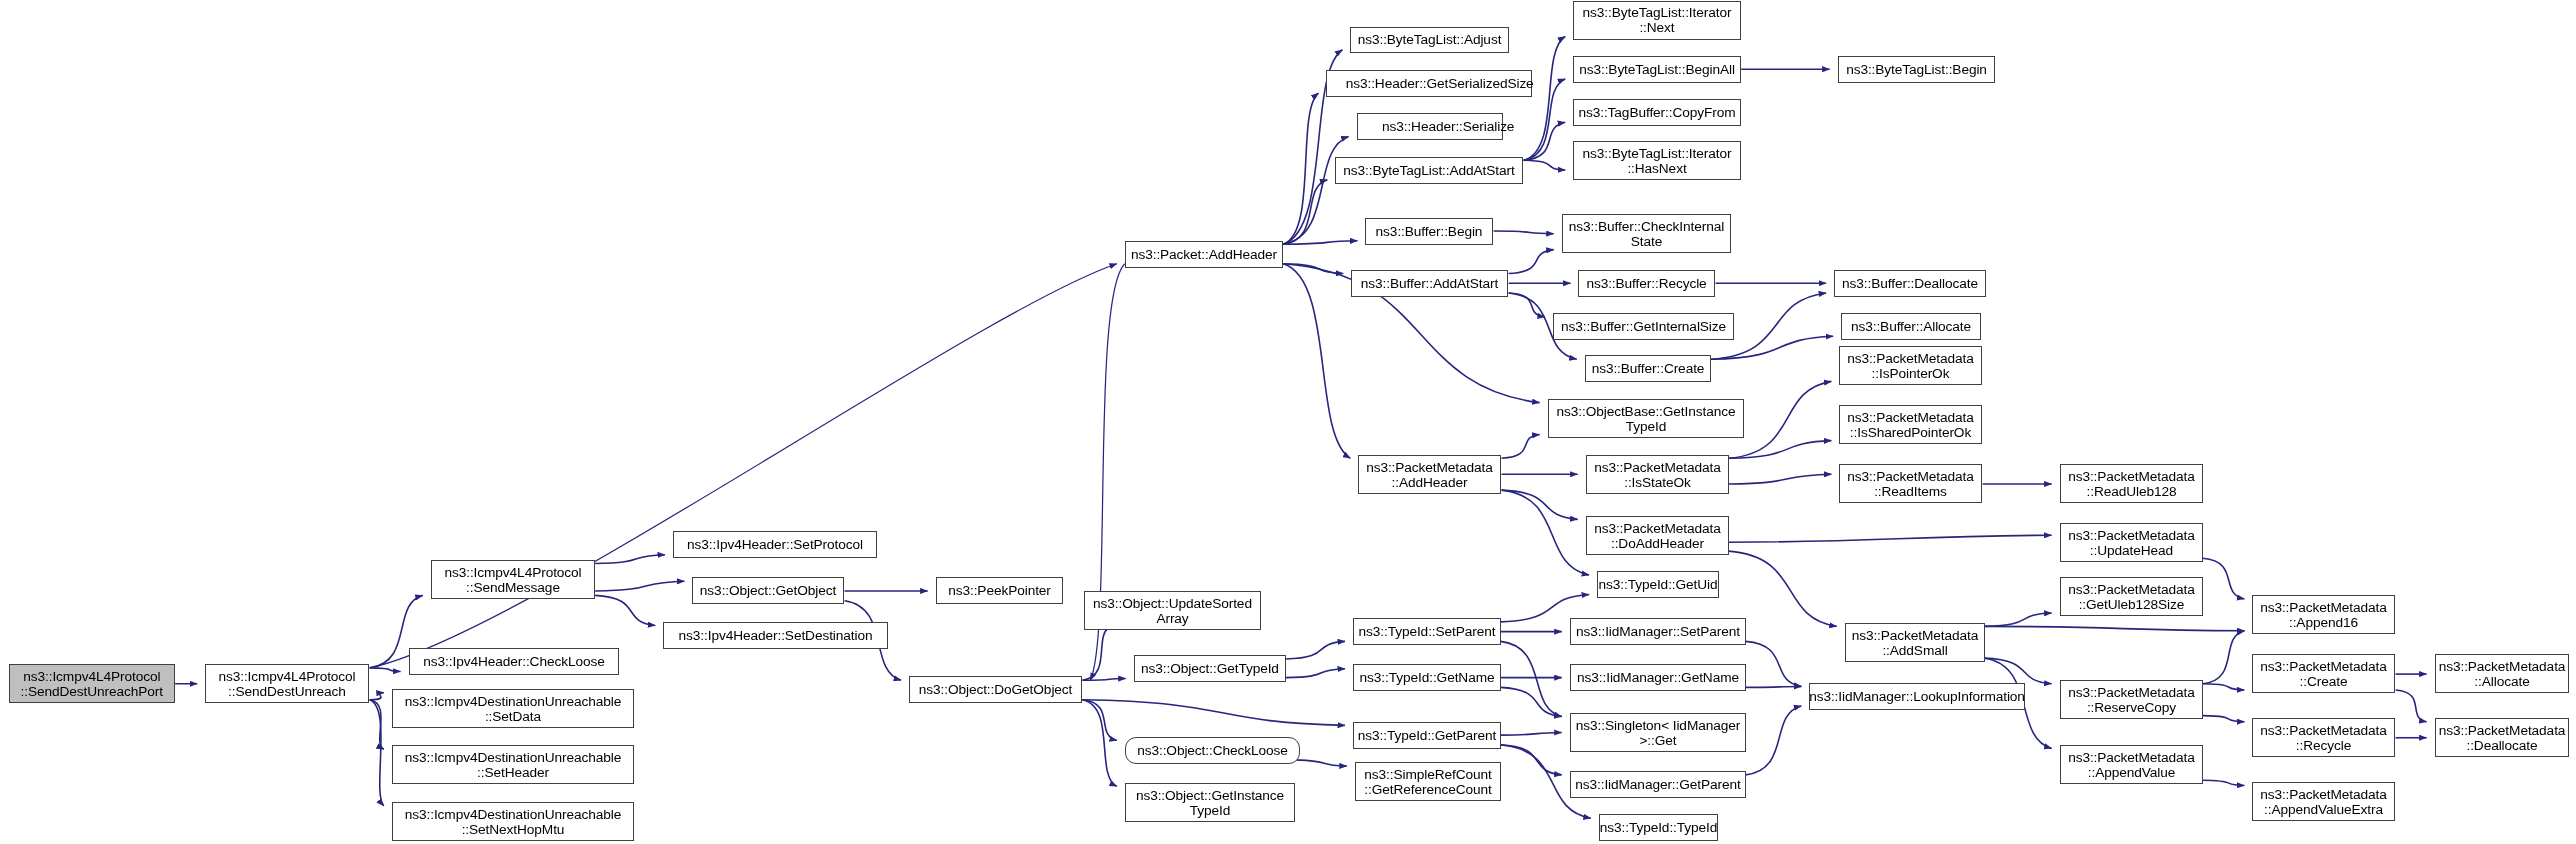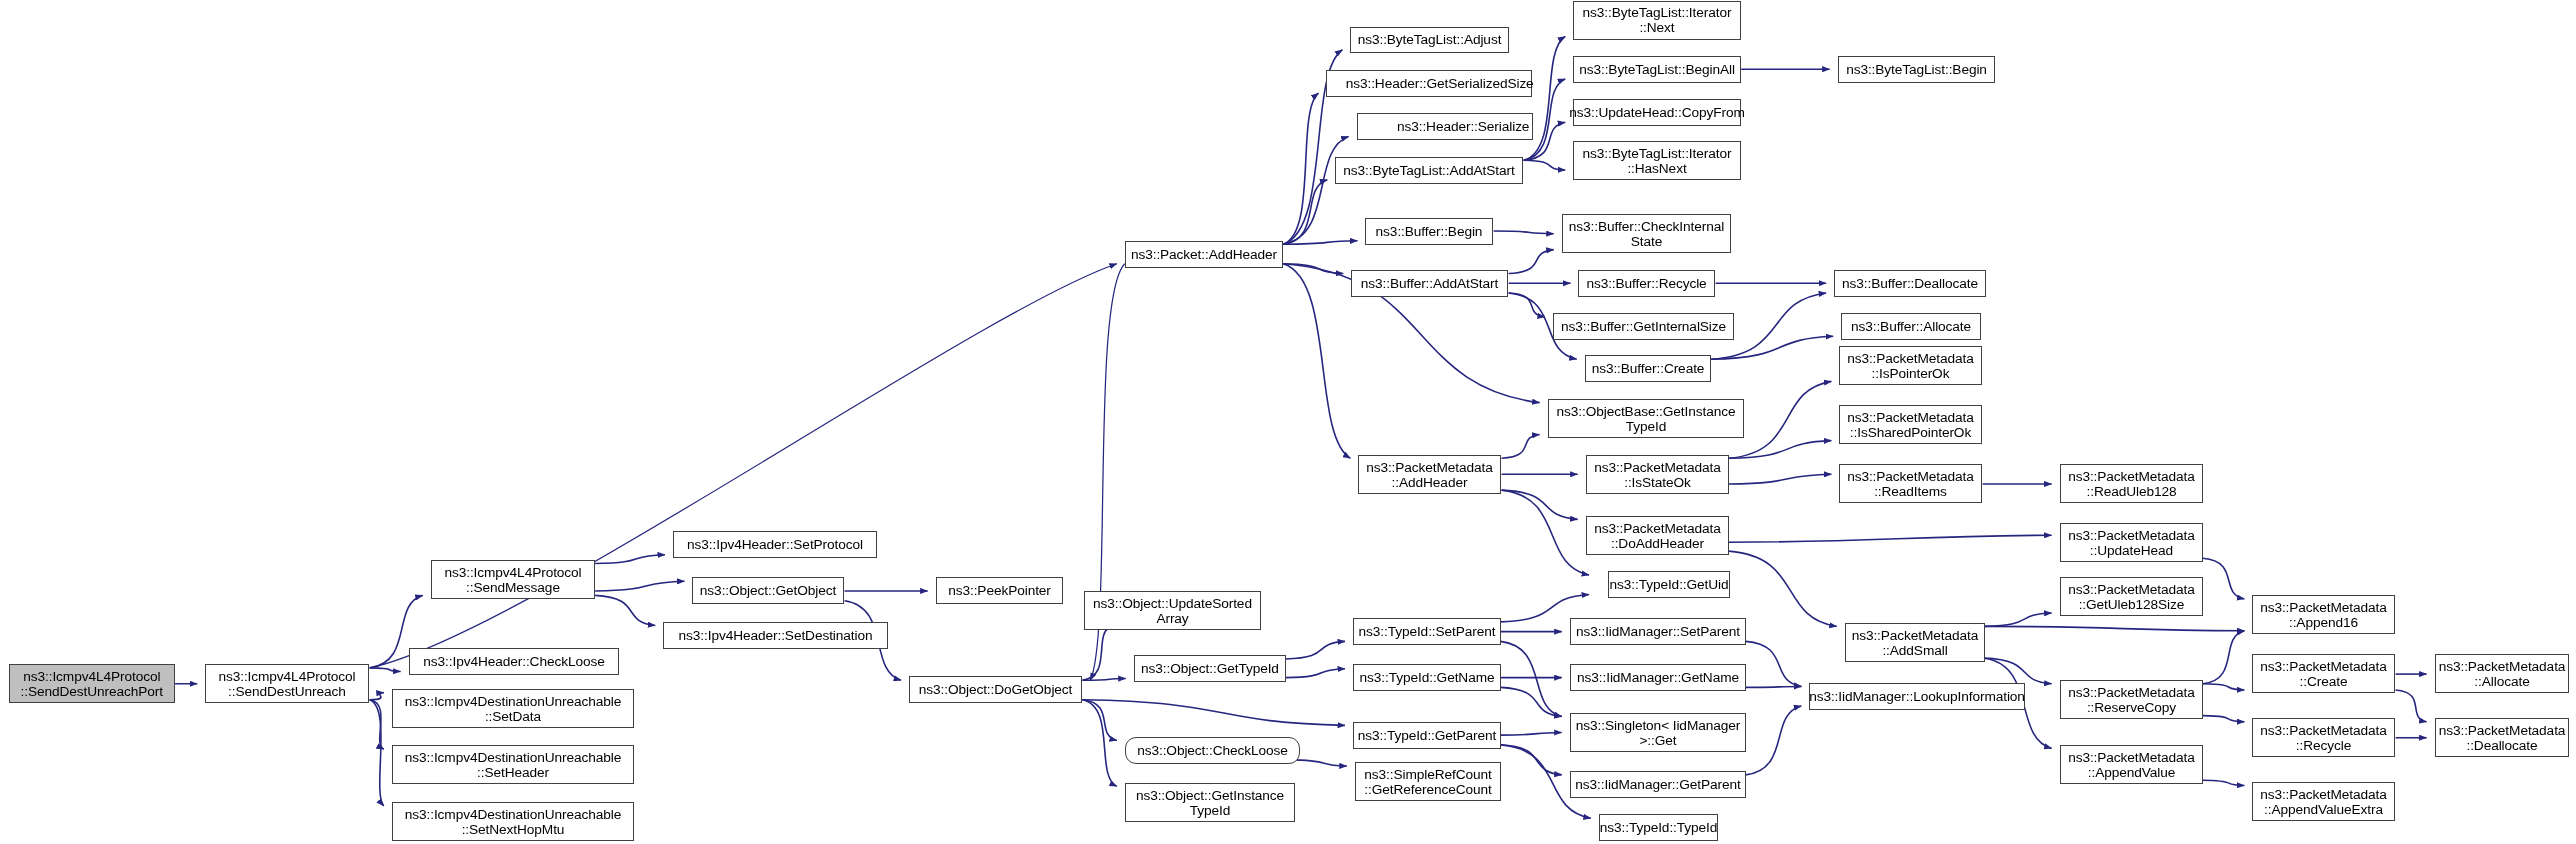--- a/index.html
+++ b/index.html
@@ -157,49 +157,49 @@
       <div class="gnode thick" style="left: 909px; top: 676px; width: 173px; height: 26.5px;">ns3::Object::DoGetObject</div>
       <div class="gnode thick" style="left: 1084px; top: 591px; width: 177px; height: 39px;">ns3::Object::UpdateSorted
 Array</div>
       <div class="gnode thick" style="left: 1134px; top: 655px; width: 152px; height: 26.5px;">ns3::Object::GetTypeId</div>
       <div class="gnode thick" style="left: 1125px; top: 737px; width: 175px; height: 26.5px; border-radius: 11px;">ns3::Object::CheckLoose</div>
       <div class="gnode thick" style="left: 1125px; top: 783px; width: 170px; height: 39px;">ns3::Object::GetInstance
 TypeId</div>
       <div class="gnode thick" style="left: 1125px; top: 241px; width: 158px; height: 26.5px;">ns3::Packet::AddHeader</div>
       <div class="gnode thick" style="left: 1350px; top: 26.5px; width: 159px; height: 26.5px;">ns3::ByteTagList::Adjust</div>
       <div class="gnode thick" style="left: 1326px; top: 70px; width: 206px; height: 26.5px; padding-left: 24px;">ns3::Header::GetSerializedSize</div>
-      <div class="gnode thick" style="left: 1357px; top: 113px; width: 176px; height: 26.5px; padding-left: 39px;">ns3::Header::Serialize</div>
+      <div class="gnode thick" style="left: 1357px; top: 113px; width: 146px; height: 26.5px; padding-left: 39px;">ns3::Header::Serialize</div>
       <div class="gnode thick" style="left: 1335px; top: 157px; width: 188px; height: 26.5px;">ns3::ByteTagList::AddAtStart</div>
       <div class="gnode thick" style="left: 1365px; top: 218px; width: 128px; height: 26.5px;">ns3::Buffer::Begin</div>
       <div class="gnode thick" style="left: 1351px; top: 270px; width: 157px; height: 26.5px;">ns3::Buffer::AddAtStart</div>
       <div class="gnode thick" style="left: 1358px; top: 455px; width: 143px; height: 39px;">ns3::PacketMetadata
 ::AddHeader</div>
       <div class="gnode thick" style="left: 1353px; top: 618px; width: 148px; height: 26.5px;">ns3::TypeId::SetParent</div>
       <div class="gnode thick" style="left: 1353px; top: 664px; width: 148px; height: 26.5px;">ns3::TypeId::GetName</div>
       <div class="gnode thick" style="left: 1353px; top: 722px; width: 148px; height: 26.5px;">ns3::TypeId::GetParent</div>
       <div class="gnode thick" style="left: 1355px; top: 762px; width: 146px; height: 39px;">ns3::SimpleRefCount
 ::GetReferenceCount</div>
       <div class="gnode thick" style="left: 1573px; top: 0.9px; width: 168px; height: 39px;">ns3::ByteTagList::Iterator
 ::Next</div>
       <div class="gnode thick" style="left: 1573px; top: 56px; width: 168px; height: 26.5px;">ns3::ByteTagList::BeginAll</div>
-      <div class="gnode thick" style="left: 1573px; top: 99px; width: 168px; height: 26.5px;">ns3::UpdateHead::CopyFrom</div>
+      <div class="gnode thick" style="left: 1573px; top: 99px; width: 168px; height: 26.5px;">ns3::TagBuffer::CopyFrom</div>
       <div class="gnode thick" style="left: 1573px; top: 141px; width: 168px; height: 39px;">ns3::ByteTagList::Iterator
 ::HasNext</div>
       <div class="gnode" style="left: 1562px; top: 214px; width: 169px; height: 39px;">ns3::Buffer::CheckInternal
 State</div>
       <div class="gnode thick" style="left: 1578px; top: 270px; width: 137px; height: 26.5px;">ns3::Buffer::Recycle</div>
       <div class="gnode thick" style="left: 1553px; top: 313px; width: 181px; height: 26.5px;">ns3::Buffer::GetInternalSize</div>
       <div class="gnode thick" style="left: 1585px; top: 355px; width: 126px; height: 26.5px;">ns3::Buffer::Create</div>
       <div class="gnode thick" style="left: 1548px; top: 399px; width: 196px; height: 39px;">ns3::ObjectBase::GetInstance
 TypeId</div>
       <div class="gnode thick" style="left: 1586px; top: 455px; width: 143px; height: 39px;">ns3::PacketMetadata
 ::IsStateOk</div>
       <div class="gnode thick" style="left: 1586px; top: 516px; width: 143px; height: 39px;">ns3::PacketMetadata
 ::DoAddHeader</div>
-      <div class="gnode thick" style="left: 1597px; top: 571px; width: 122px; height: 26.5px; margin-left: 11px;">ns3::TypeId::GetUid</div>
+      <div class="gnode thick" style="left: 1597px; top: 571px; width: 122px; height: 26.5px;">ns3::TypeId::GetUid</div>
       <div class="gnode thick" style="left: 1570px; top: 618px; width: 176px; height: 26.5px;">ns3::IidManager::SetParent</div>
       <div class="gnode thick" style="left: 1570px; top: 664px; width: 176px; height: 26.5px;">ns3::IidManager::GetName</div>
       <div class="gnode thick" style="left: 1570px; top: 713px; width: 176px; height: 39px;">ns3::Singleton&lt; IidManager
 &gt;::Get</div>
       <div class="gnode thick" style="left: 1570px; top: 771px; width: 176px; height: 26.5px;">ns3::IidManager::GetParent</div>
       <div class="gnode thick" style="left: 1599px; top: 814px; width: 119px; height: 26.5px;">ns3::TypeId::TypeId</div>
       <div class="gnode" style="left: 1838px; top: 56px; width: 157px; height: 26.5px;">ns3::ByteTagList::Begin</div>
       <div class="gnode thick" style="left: 1834px; top: 270px; width: 152px; height: 26.5px;">ns3::Buffer::Deallocate</div>
       <div class="gnode thick" style="left: 1841px; top: 313px; width: 140px; height: 26.5px;">ns3::Buffer::Allocate</div>
       <div class="gnode thick" style="left: 1839px; top: 346px; width: 143px; height: 39px;">ns3::PacketMetadata

